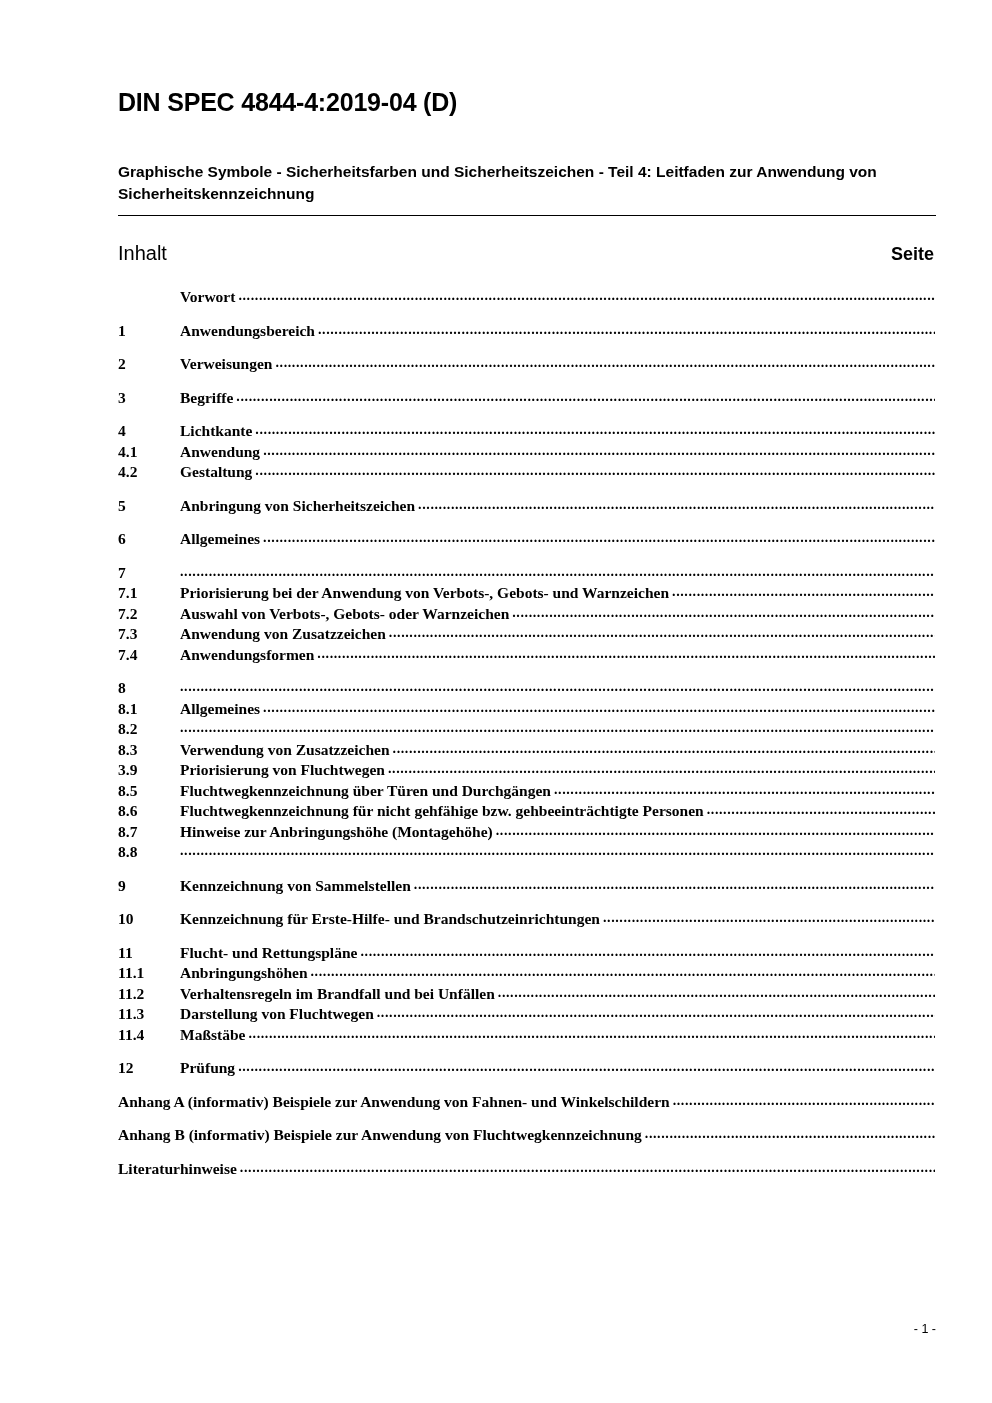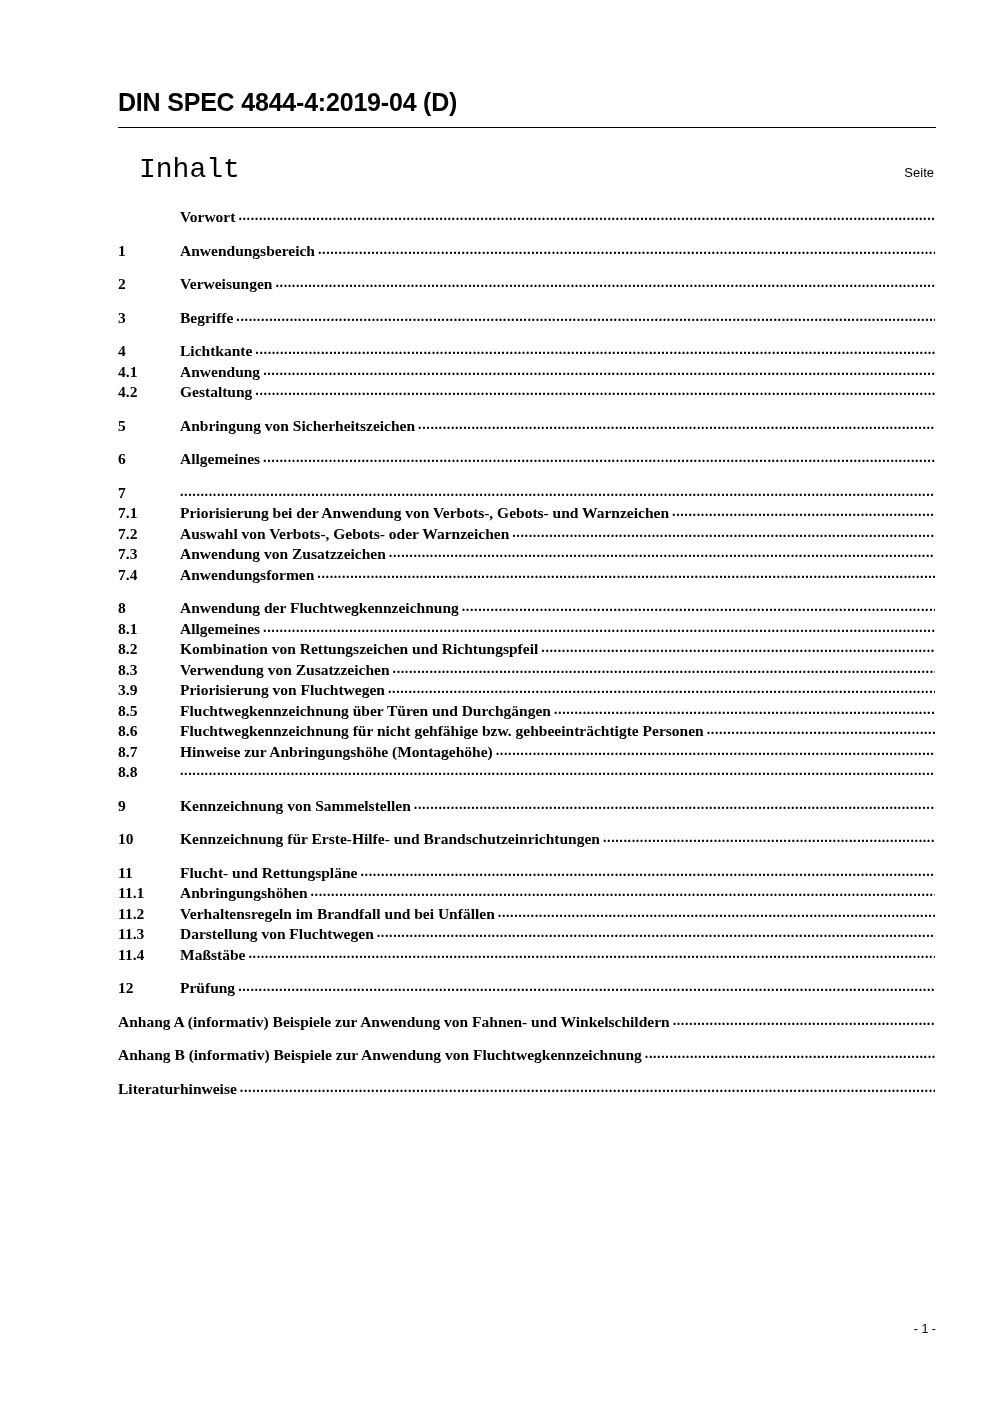--- a/index.html
+++ b/index.html
@@ -49,28 +49,27 @@
     margin-top: 10px;
     width: 818px;
   }
   .inhalt-row {
     display: flex;
     align-items: baseline;
     justify-content: space-between;
     margin-top: 26px;
   }
   .inhalt-title {
-    font-family: Liberation Mono, monospace;
-    font-size: 28px;
-    margin-left: 21px;
+    font-family: Liberation Sans, sans-serif;
+    font-size: 20px;
   }
   .seite-label {
     font-family: "Liberation Sans", sans-serif;
-    font-weight: normal;
-    font-size: 13px;
+    font-weight: bold;
+    font-size: 18px;
     padding-right: 2px;
   }
   .toc {
     margin-top: 22px;
     width: 818px;
   }
   .toc-entry {
     display: flex;
     align-items: flex-end;
     font-size: 15.5px;
@@ -117,20 +116,21 @@
   }
 </style>
 </head>
 <body>
 
 <div class="page">
   <div class="content">
 
     <div class="doc-number">DIN SPEC 4844-4:2019-04 (D)</div>
 
+    <div class="doc-title">Graphische Symbole - Sicherheitsfarben und Sicherheitszeichen - Teil 4: Leitfaden zur Anwendung von Sicherheitskennzeichnung</div>
 
     <div class="rule"></div>
 
     <div class="inhalt-row">
       <div class="inhalt-title">Inhalt</div>
       <div class="seite-label">Seite</div>
     </div>
 
     <div class="toc" id="toc">
         <div class="toc-entry bold">
@@ -211,33 +211,31 @@
           <span class="page">7</span>
         </div>
         <div class="toc-entry bold">
           <span class="num">7.4</span>
           <span class="label">Anwendungsformen</span>
           <span class="dots">.......................................................................................................................................................................................................</span>
           <span class="page">8</span>
         </div>
         <div class="toc-entry bold gap-top">
           <span class="num">8</span>
-          <span class="label">Anwendung der Fluchtwegkennzeichnung</span>
           <span class="dots">.......................................................................................................................................................................................................</span>
           <span class="page">10</span>
         </div>
         <div class="toc-entry bold">
           <span class="num">8.1</span>
           <span class="label">Allgemeines</span>
           <span class="dots">.......................................................................................................................................................................................................</span>
           <span class="page">10</span>
         </div>
         <div class="toc-entry bold">
           <span class="num">8.2</span>
-          <span class="label">Kombination von Rettungszeichen und Richtungspfeil</span>
           <span class="dots">.......................................................................................................................................................................................................</span>
           <span class="page">11</span>
         </div>
         <div class="toc-entry bold">
           <span class="num">8.3</span>
           <span class="label">Verwendung von Zusatzzeichen</span>
           <span class="dots">.......................................................................................................................................................................................................</span>
           <span class="page">13</span>
         </div>
         <div class="toc-entry bold">

